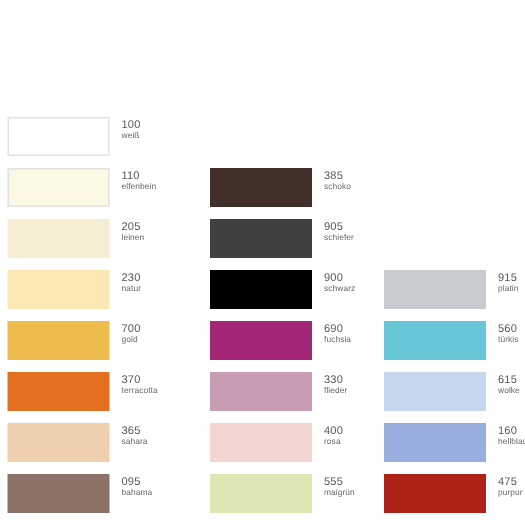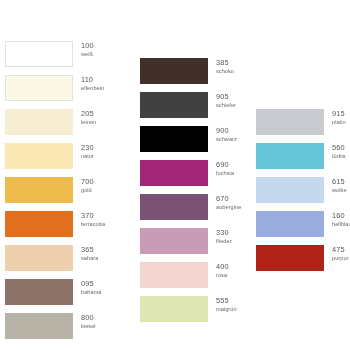--- a/index.html
+++ b/index.html
@@ -15,21 +15,21 @@
     -webkit-font-smoothing: antialiased;
   }
   #chart {
     position: relative;
     width: 350px;
     height: 350px;
     box-sizing: border-box;
     padding: 38px 0 0 0;
     display: flex;
     flex-direction: row;
-    align-items: center;
+    align-items: flex-end;
   }
   .column {
     display: flex;
     flex-direction: column;
     box-sizing: border-box;
   }
   .col-0 { width: 118px; padding-left: 5px; }
   .col-1 { width: 118px; padding-left: 22px; }
   .col-2 { width: 114px; padding-left: 20px; }
 
@@ -122,27 +122,20 @@
           <span class="name">sahara</span>
         </div>
       </div>
       <div class="swatch-row">
         <div class="swatch" style="background-color: rgb(141, 114, 104);"></div>
         <div class="labels">
           <span class="code">095</span>
           <span class="name">bahama</span>
         </div>
       </div>
-      <div class="swatch-row">
-        <div class="swatch" style="background-color: rgb(183, 179, 167);"></div>
-        <div class="labels">
-          <span class="code">800</span>
-          <span class="name">kiesel</span>
-        </div>
-      </div>
     </div>
     <div class="column col-1">
       <div class="swatch-row">
         <div class="swatch" style="background-color: rgb(65, 48, 42);"></div>
         <div class="labels">
           <span class="code">385</span>
           <span class="name">schoko</span>
         </div>
       </div>
       <div class="swatch-row">
@@ -157,27 +150,20 @@
         <div class="labels">
           <span class="code">900</span>
           <span class="name">schwarz</span>
         </div>
       </div>
       <div class="swatch-row">
         <div class="swatch" style="background-color: rgb(163, 39, 118);"></div>
         <div class="labels">
           <span class="code">690</span>
           <span class="name">fuchsia</span>
-        </div>
-      </div>
-      <div class="swatch-row">
-        <div class="swatch" style="background-color: rgb(122, 82, 116);"></div>
-        <div class="labels">
-          <span class="code">670</span>
-          <span class="name">aubergine</span>
         </div>
       </div>
       <div class="swatch-row">
         <div class="swatch" style="background-color: rgb(200, 156, 181);"></div>
         <div class="labels">
           <span class="code">330</span>
           <span class="name">flieder</span>
         </div>
       </div>
       <div class="swatch-row">

